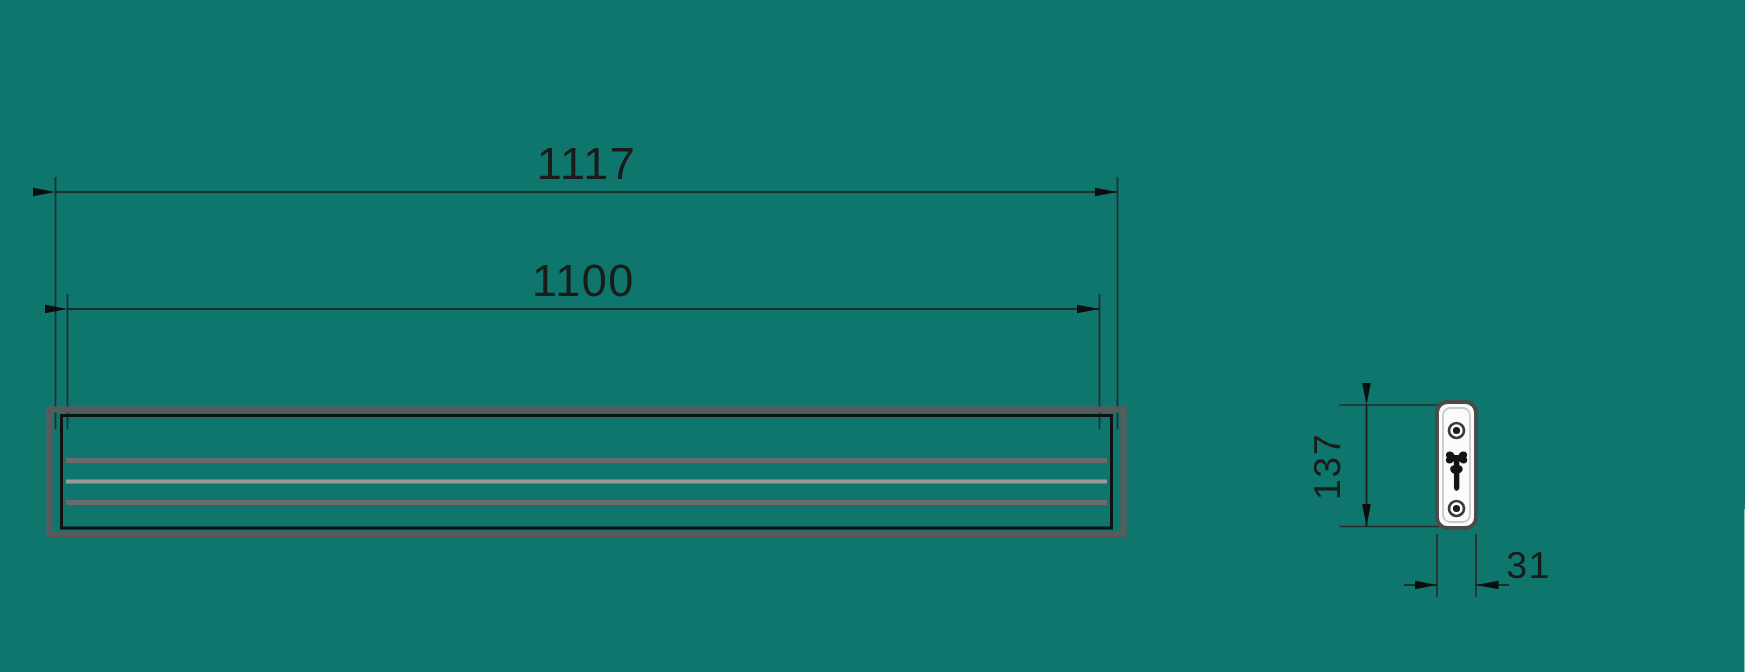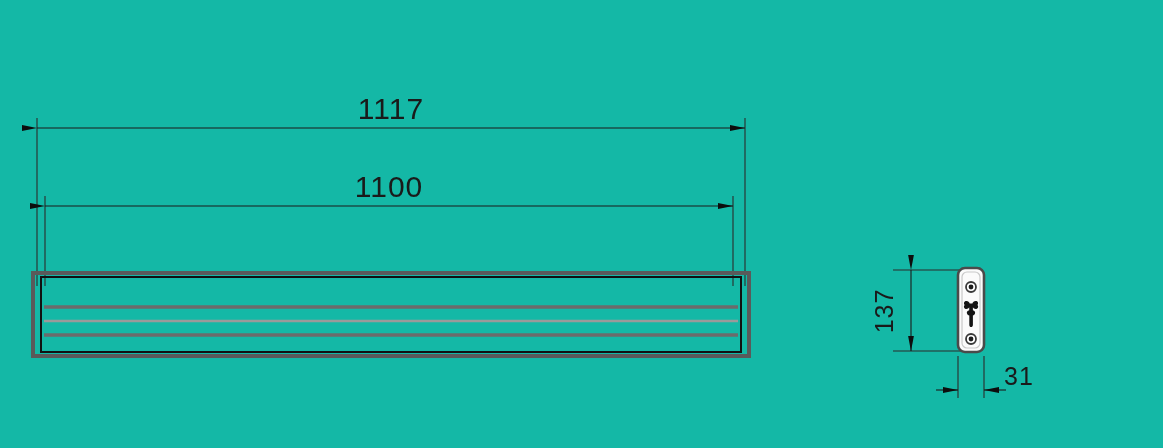--- a/index.html
+++ b/index.html
@@ -7,21 +7,21 @@
     padding: 0;
     background: #ffffff;
   }
   body {
     font-family: "Liberation Sans", sans-serif;
   }
   #drawing-root {
     position: relative;
     width: 1163px;
     height: 448px;
-    background: #14b8a6;
+    background: #0f766e;
     overflow: hidden;
   }
   #drawing-svg {
     display: block;
     width: 1163px;
     height: 448px;
   }
   .dim-text {
     font-family: "Liberation Sans", sans-serif;
     font-size: 30px;

